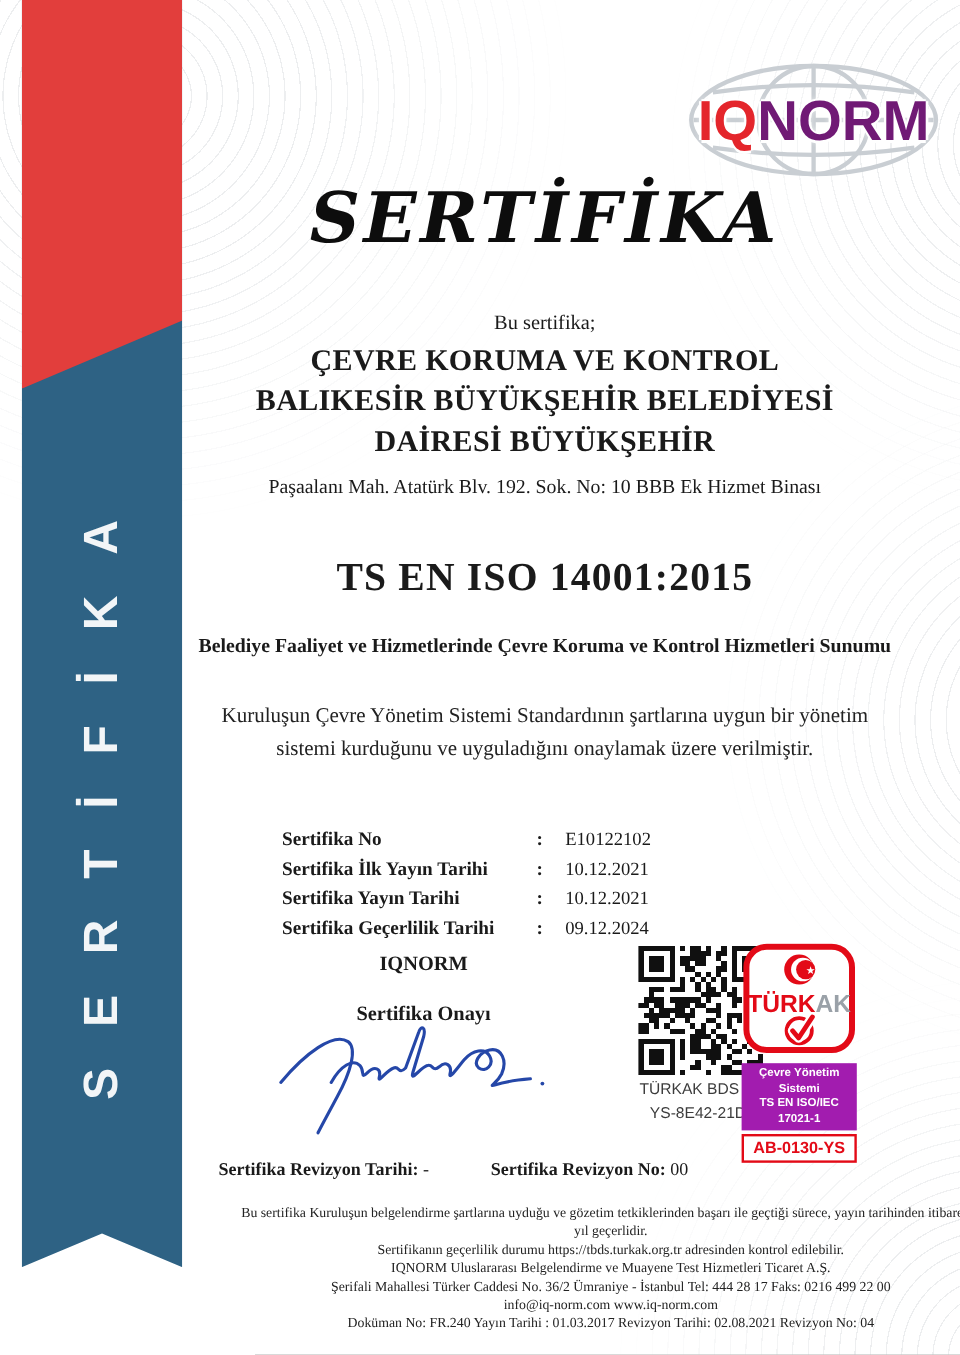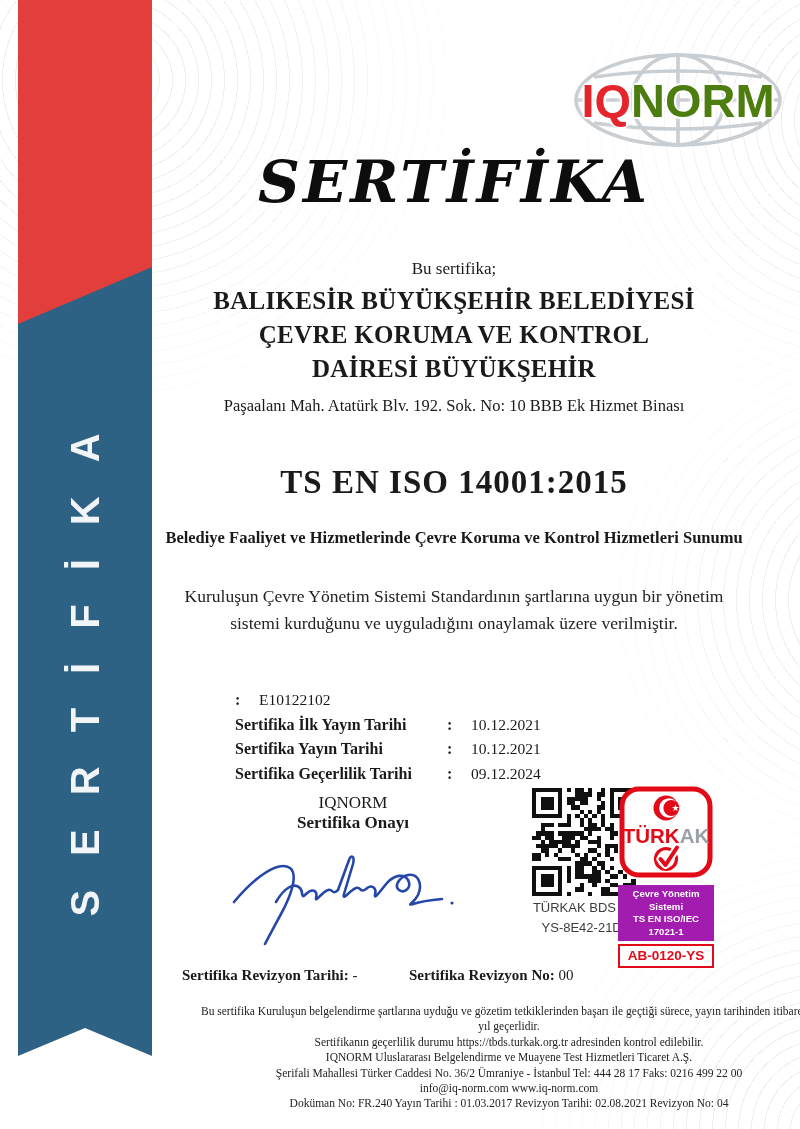--- a/index.html
+++ b/index.html
@@ -40,21 +40,21 @@
   }
 
   
   .logo { position: absolute; top: 52px; left: 572px; width: 212px; height: 96px; }
   .logo-text {
     position: absolute; inset: 0; display: flex; align-items: center; justify-content: center;
     font-family: "Liberation Sans", sans-serif; font-weight: bold; font-size: 47px;
     text-shadow: -2px 0 0 #fff, 2px 0 0 #fff, 0 2px 0 #fff, 0 -2px 0 #fff, 0 0 6px #fff;
   }
   .logo-iq { color: #e4262c; text-align: right; }
-  .logo-norm { color: #4d7c0f; }
+  .logo-norm { color: #701a75; }
 
   
   .content { position: absolute; left: 130px; top: 0; width: 648px; height: 1129px; text-align: center; }
   .cert-title {
     position: absolute; top: 148px; width: 100%;
     font-family: "DejaVu Serif", serif; font-style: italic; font-weight: bold;
     font-size: 58px; letter-spacing: 3px; color: #0d0d0d;
   }
   .intro { position: absolute; top: 259px; width: 100%; font-size: 17px; }
   .recipient {
@@ -72,22 +72,22 @@
     font-size: 17.5px; line-height: 27px; color: #222;
   }
 
   .details { position: absolute; top: 688px; left: 105px; width: 330px; text-align: left; }
   .detail-row { display: flex; line-height: 24.6px; }
   .detail-label { width: 212px; font-weight: bold; font-size: 16px; }
   .detail-sep { width: 24px; font-weight: bold; font-size: 16px; }
   .detail-value { font-size: 15.5px; }
 
   .approval { position: absolute; top: 793px; left: 93px; width: 260px; text-align: center; }
-  .approval-org { font-weight: normal; font-size: 17px; }
-  .approval-label { font-weight: bold; font-size: 17px; margin-top: 0; }
+  .approval-org { font-weight: bold; font-size: 17px; }
+  .approval-label { font-weight: bold; font-size: 17px; margin-top: 22px; }
   .signature { position: absolute; top: 840px; left: 100px; width: 235px; height: 105px; overflow: visible; }
 
   .qr-block { position: absolute; top: 788px; left: 400px; width: 112px; text-align: center; }
   .qr-code { width: 108px; height: 108px; margin: 0 auto; }
   .qr-label {
     margin-top: 4px; font-family: "Liberation Sans", sans-serif;
     font-size: 13px; line-height: 16px; color: #3c3c3c; white-space: nowrap;
   }
 
   .turkak-block { position: absolute; top: 786px; left: 488px; width: 96px; text-align: center; }
@@ -139,35 +139,36 @@
         <span class="logo-norm">NORM</span>
     </div>
   </div>
 
   <div class="content">
 
     <div class="cert-title">SERTİFİKA</div>
     <div class="intro">Bu sertifika;</div>
 
     <div class="recipient">
+      <div>ÇEVRE KORUMA VE KONTROL</div>
       <div>BALIKESİR BÜYÜKŞEHİR BELEDİYESİ</div>
-      <div>ÇEVRE KORUMA VE KONTROL</div>
       <div>DAİRESİ BÜYÜKŞEHİR</div>
     </div>
 
     <div class="address">
       <div>Paşaalanı Mah. Atatürk Blv. 192. Sok. No: 10 BBB Ek Hizmet Binası</div>
     </div>
 
     <div class="standard-code">TS EN ISO 14001:2015</div>
     <div class="scope">Belediye Faaliyet ve Hizmetlerinde Çevre Koruma ve Kontrol Hizmetleri Sunumu</div>
     <div class="statement">Kuruluşun Çevre Yönetim Sistemi Standardının şartlarına uygun bir yönetim sistemi kurduğunu ve uyguladığını onaylamak üzere verilmiştir.</div>
 
     <div class="details">
       <div class="detail-row">
+        <span class="detail-label">Sertifika No</span>
         <span class="detail-sep">:</span>
         <span class="detail-value">E10122102</span>
       </div>
       <div class="detail-row">
         <span class="detail-label">Sertifika İlk Yayın Tarihi</span>
         <span class="detail-sep">:</span>
         <span class="detail-value">10.12.2021</span>
       </div>
       <div class="detail-row">
         <span class="detail-label">Sertifika Yayın Tarihi</span>
@@ -526,21 +527,21 @@
         <g>
           <circle cx="48" cy="73" r="10.5" fill="none" stroke="#e30a17" stroke-width="3.2"></circle>
           <path d="M42.5,73 L47.5,79 L59,61.5" fill="none" stroke="#ffffff" stroke-width="8" stroke-linecap="round" stroke-linejoin="round"></path>
           <path d="M42.5,73 L47.5,79 L59,61.5" fill="none" stroke="#e30a17" stroke-width="4" stroke-linecap="round" stroke-linejoin="round"></path>
         </g>
       </svg>
       <div class="turkak-box">
         <div>Çevre Yönetim Sistemi</div>
         <div>TS EN ISO/IEC 17021-1</div>
       </div>
-      <div class="turkak-ab">AB-0120-YS</div>
+      <div class="turkak-ab">AB-0130-YS</div>
     </div>
 
     <div class="revision">
       <span class="lbl">Sertifika Revizyon Tarihi:</span><span> -</span>
       <span class="gap"></span>
       <span class="lbl">Sertifika Revizyon No:</span><span> 00</span>
     </div>
 
     <div class="footer">
       <div>Bu sertifika Kuruluşun belgelendirme şartlarına uyduğu ve gözetim tetkiklerinden başarı ile geçtiği sürece, yayın tarihinden itibaren 3 yıl geçerlidir.</div>

